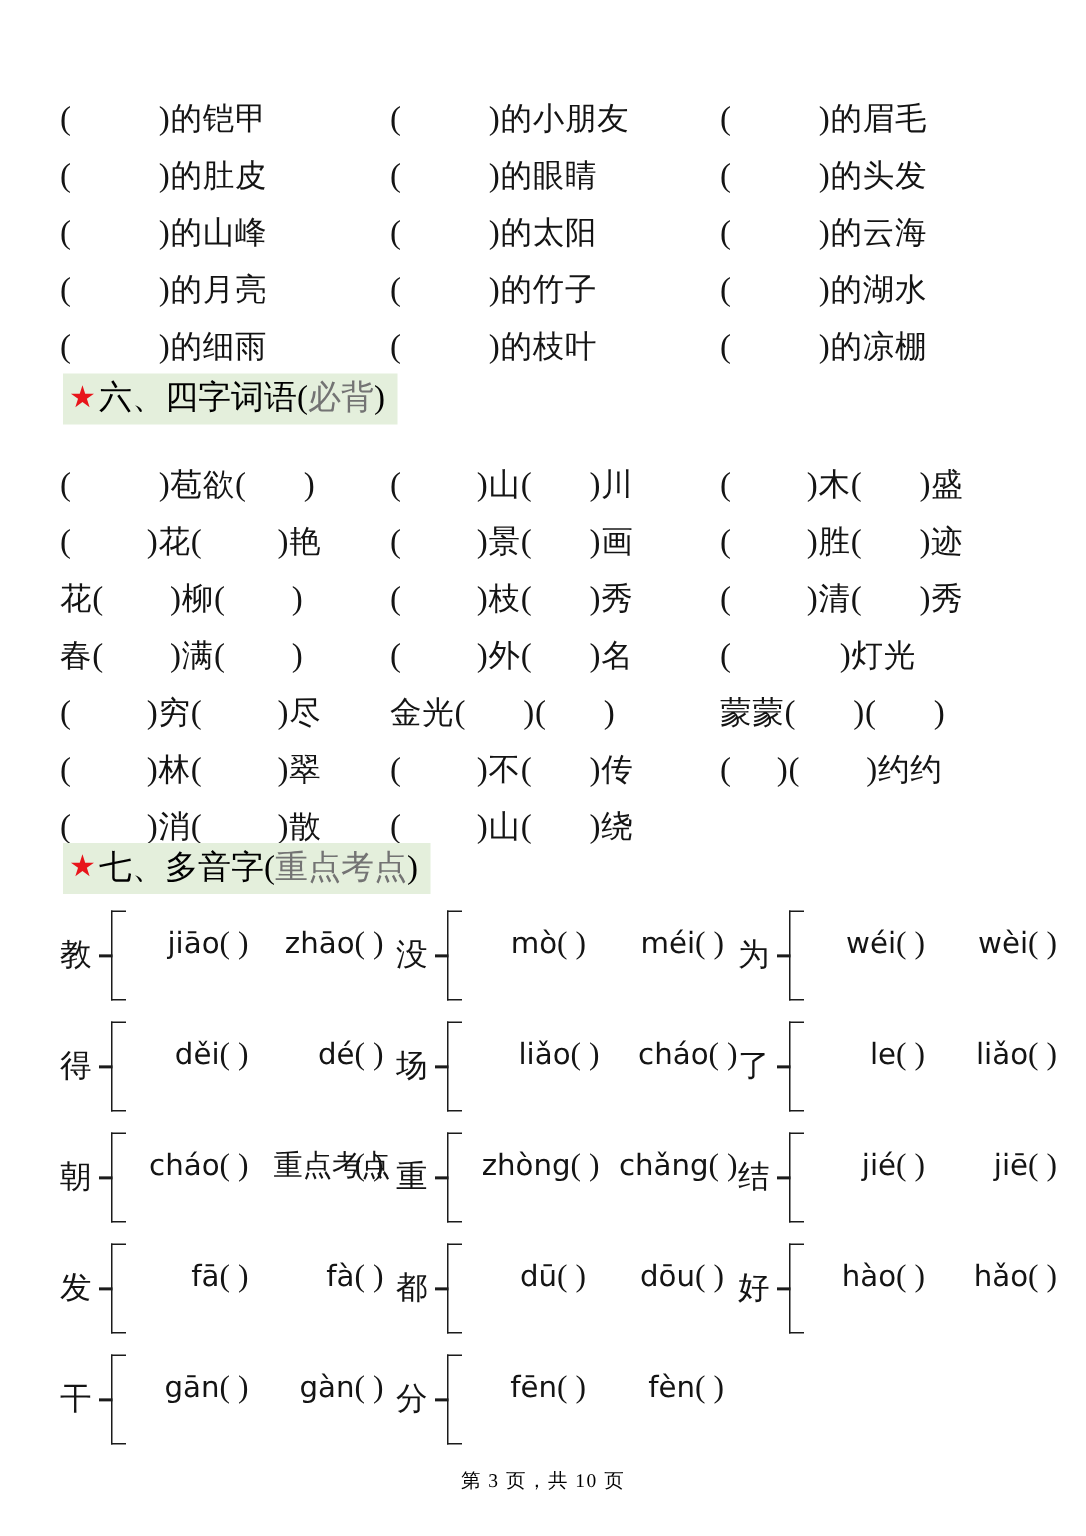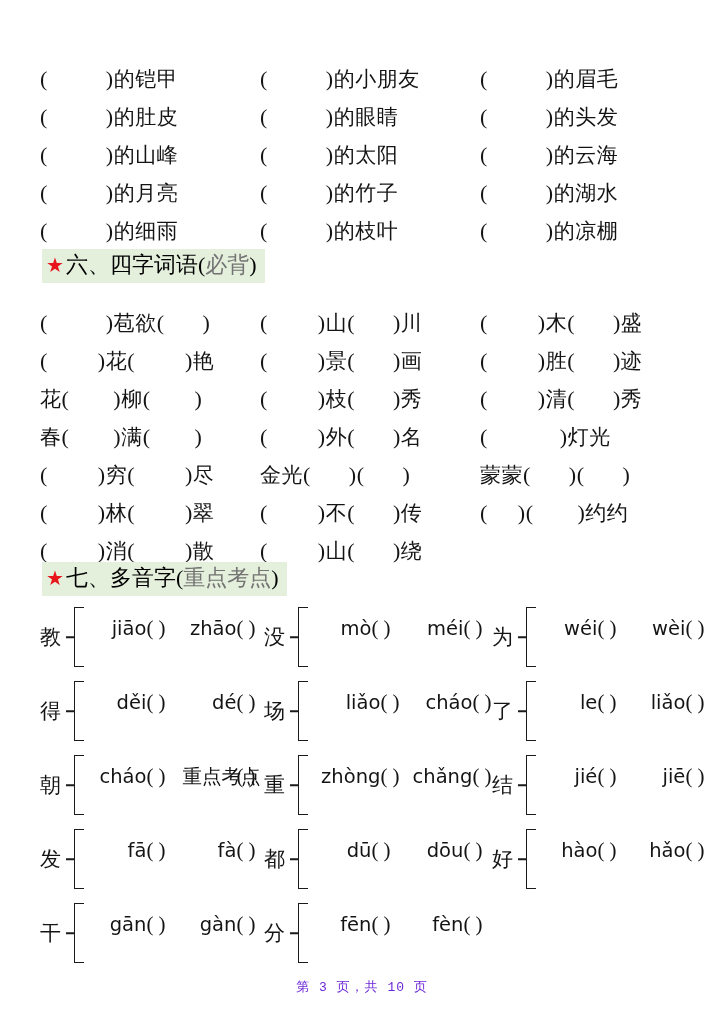--- a/index.html
+++ b/index.html
@@ -154,22 +154,22 @@
   }
 
   
   .footer {
     position: absolute;
     left: 0;
     right: 0;
     top: 978px;
     text-align: center;
     font-size: 13px;
-    color: #6d28d9;
-    font-family: Liberation Mono, monospace;
+    color: #000000;
+    font-family: Liberation Serif, serif;
     letter-spacing: 1px;
   }
 </style>
 </head>
 <body>
 
 <div class="page">
 
   <div class="fill-block" id="noun-block" style="top:46px;">
       <div class="fill-row">

